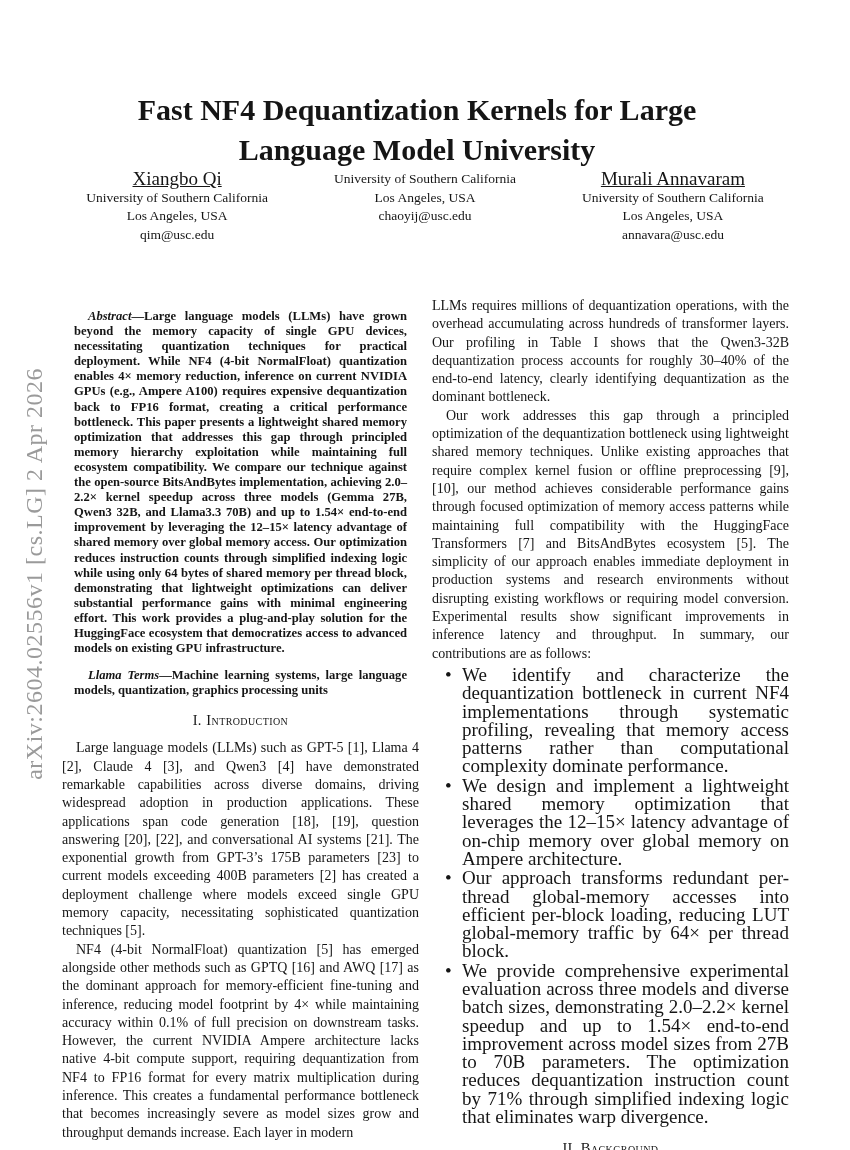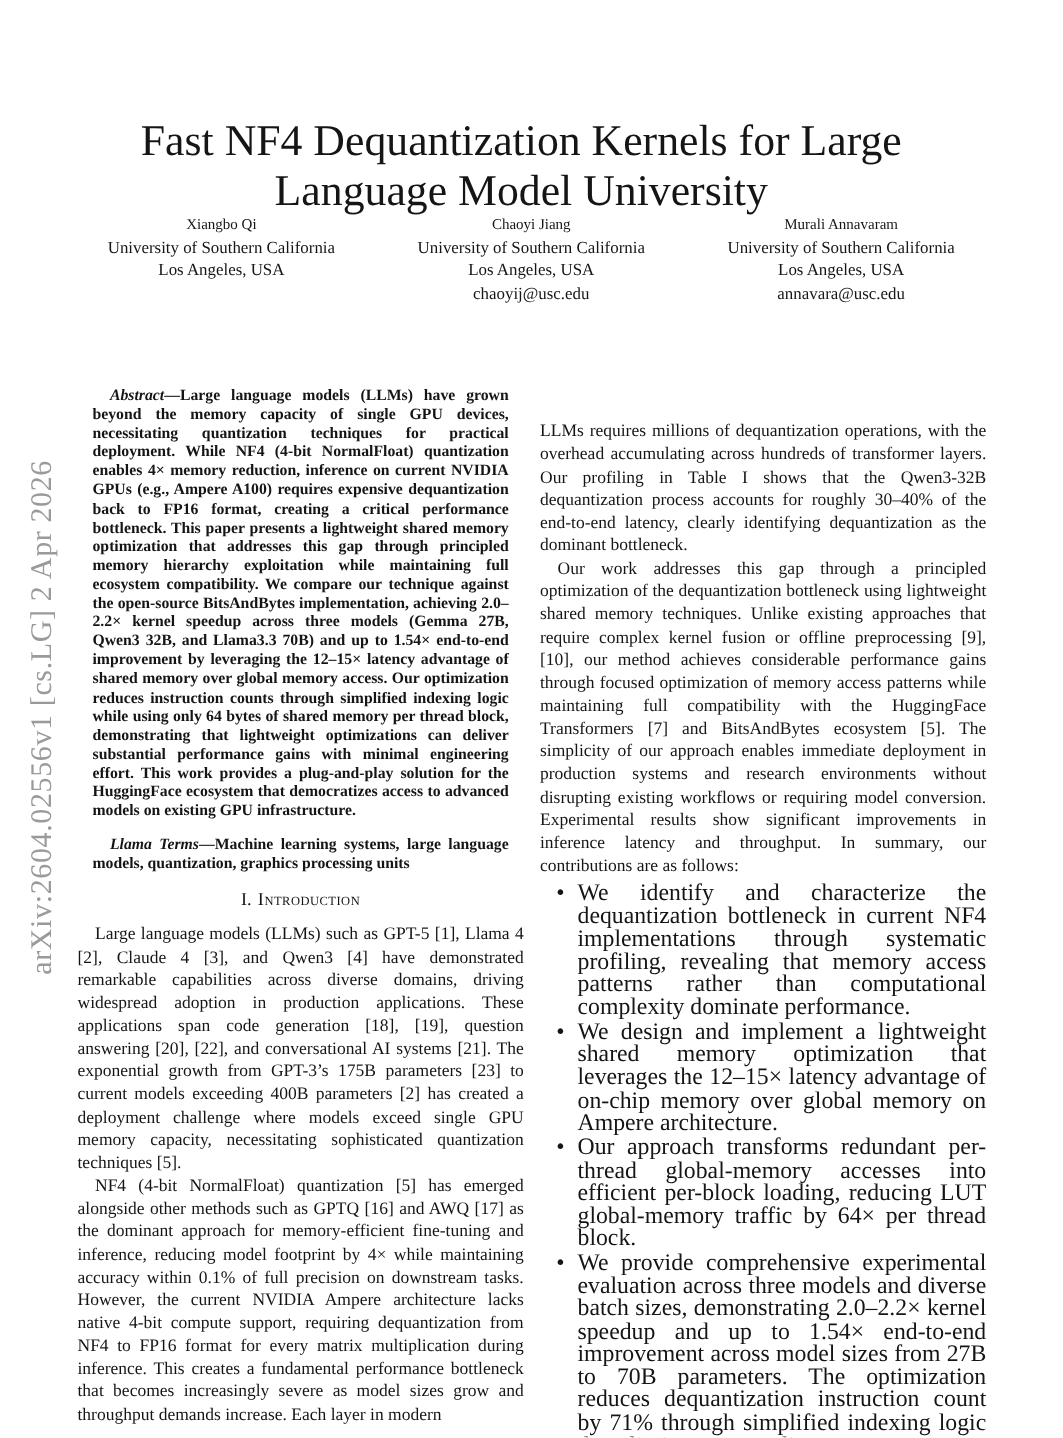--- a/index.html
+++ b/index.html
@@ -33,41 +33,41 @@
     letter-spacing: 0.5px;
   }
 
   
   .title {
     position: absolute;
     top: 70px;
     left: 0;
     right: 16px;
     text-align: center;
-    font-size: 35px;
+    font-size: 30px;
     line-height: 40px;
-    font-weight: normal;
+    font-weight: bold;
   }
 
   
   .authors {
     position: absolute;
     top: 170px;
     left: 55px;
     right: 55px;
     display: flex;
     justify-content: space-between;
   }
   .author-block {
     width: 33%;
     text-align: center;
     font-size: 13.5px;
     line-height: 18.5px;
   }
-  .author-name { font-size: 12px; }
+  .author-name { font-size: 19px; text-decoration: underline; }
   .author-affil { }
 
   
   .col {
     position: absolute;
     top: 297px;
     width: 357px;
     text-align: justify;
   }
   .col-left  { left: 62px; }
@@ -104,21 +104,21 @@
     text-align: right;
     text-indent: 0;
   }
 
   .body-para {
     margin: 0;
     font-size: 14px;
     line-height: 18.3px;
     text-indent: 14px;
   }
-  .noindent { text-indent: 0; margin-top: 40px; }
+  .noindent { text-indent: 0; }
 
   ul.contribs {
     list-style: none;
     margin: 3px 0 3px 0;
     padding: 0 0 0 30px;
   }
   ul.contribs li {
     position: relative;
     font-size: 19px;
     line-height: 18.3px;
@@ -144,23 +144,23 @@
   <h1 class="title">
     <span>Fast NF4 Dequantization Kernels for Large</span><br>
     <span>Language Model University</span>
   </h1>
 
   <div class="authors">
     <div class="author-block">
       <div class="author-name">Xiangbo Qi</div>
       <div class="author-affil">University of Southern California</div>
       <div class="author-loc">Los Angeles, USA</div>
+      <div class="author-email">qim@usc.edu</div>
     </div>
     <div class="author-block">
-      <div class="author-name">Chaoyi Jiang</div>
       <div class="author-affil">University of Southern California</div>
       <div class="author-loc">Los Angeles, USA</div>
       <div class="author-email">chaoyij@usc.edu</div>
     </div>
     <div class="author-block">
       <div class="author-name">Murali Annavaram</div>
       <div class="author-affil">University of Southern California</div>
       <div class="author-loc">Los Angeles, USA</div>
       <div class="author-email">annavara@usc.edu</div>
     </div>

